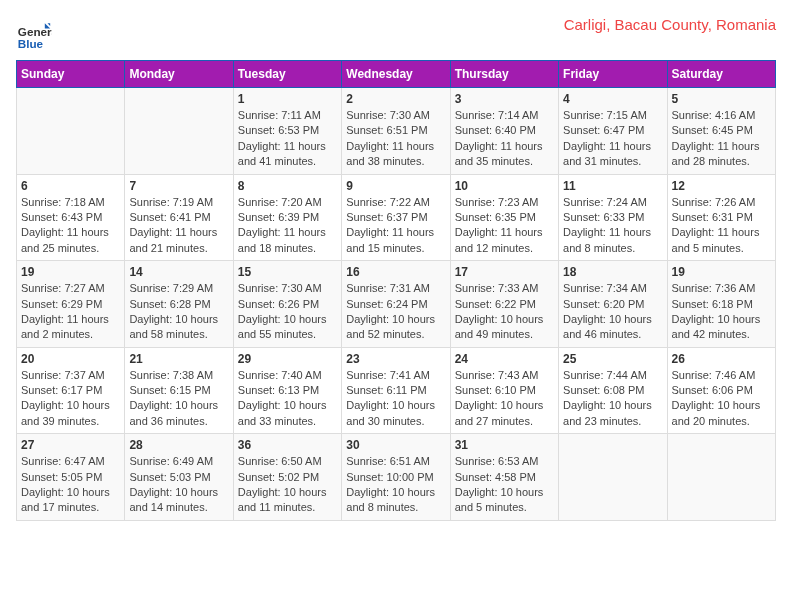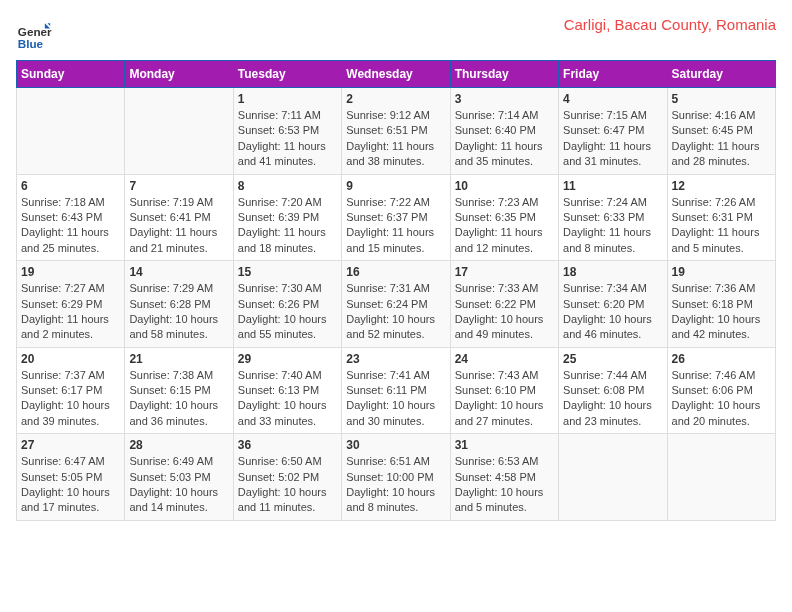--- a/index.html
+++ b/index.html
@@ -114,21 +114,21 @@
         <td></td>
         <td></td>
         <td>
           <span class="day-num">1</span>
           <div class="day-info">Sunrise: 7:11 AM
 Sunset: 6:53 PM
 Daylight: 11 hours and 41 minutes.</div>
         </td>
         <td>
           <span class="day-num">2</span>
-          <div class="day-info">Sunrise: 9:12 AM
+          <div class="day-info">Sunrise: 7:30 AM
 Sunset: 6:51 PM
 Daylight: 11 hours and 38 minutes.</div>
         </td>
         <td>
           <span class="day-num">3</span>
           <div class="day-info">Sunrise: 7:14 AM
 Sunset: 6:40 PM
 Daylight: 11 hours and 35 minutes.</div>
         </td>
         <td>

